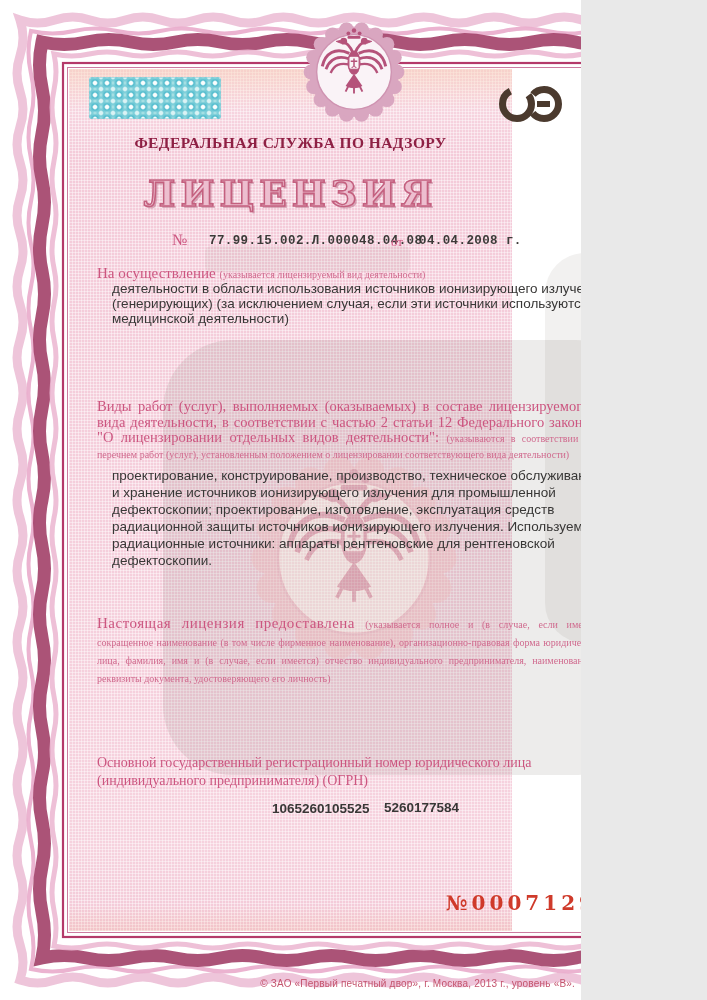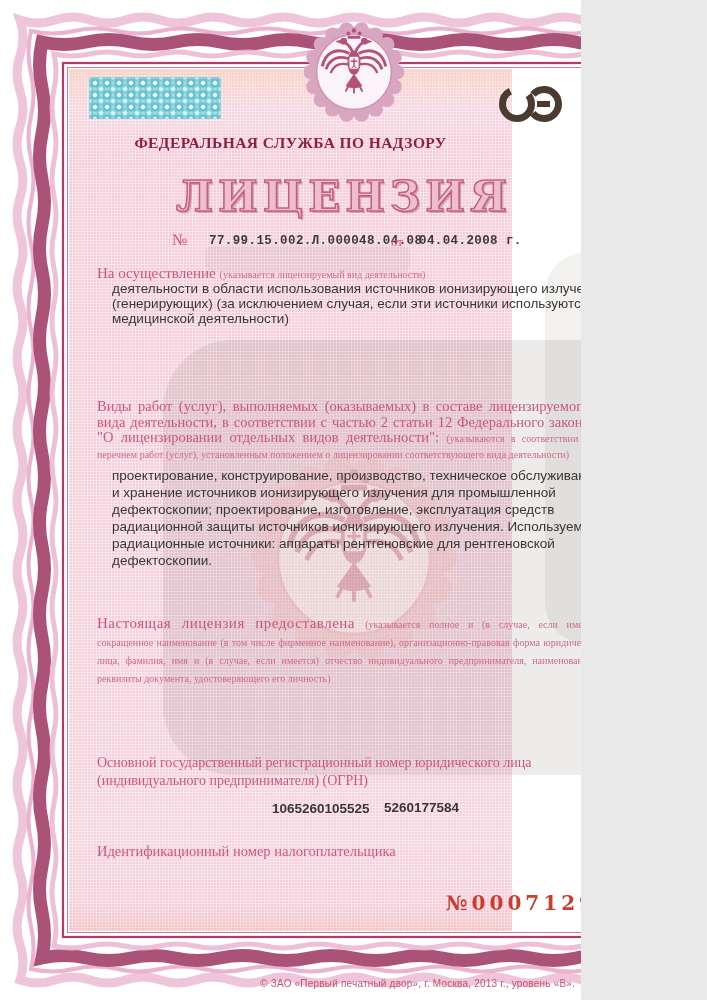--- a/index.html
+++ b/index.html
@@ -33,22 +33,22 @@
     box-shadow:0 0 0 1px rgba(130,200,210,.5) inset;}
   .white-patch{position:absolute;left:591px;top:70px;width:80px;height:64px;border-radius:3px;
     background:rgba(253,250,252,.85);}
   .emblem-top{position:absolute;left:298px;top:16px;width:112px;height:112px;}
   .emblem-ghost{position:absolute;left:240px;top:444px;width:228px;height:228px;opacity:.32;
     filter:sepia(.35) saturate(1.35);}
   .se-mark{position:absolute;left:496px;top:79px;width:74px;height:50px;}
   
   .hdr{position:absolute;left:69px;right:69px;text-align:center;color:#8e2044;
     font-weight:bold;font-size:15.5px;letter-spacing:.4px;}
-  .doc-title{position:absolute;left:69px;right:69px;top:172px;text-align:right;
-    font-family:"DejaVu Serif", serif;font-weight:bold;font-size:42px;letter-spacing:5px;
+  .doc-title{position:absolute;left:69px;right:69px;top:172px;text-align:center;
+    font-family:"DejaVu Serif", serif;font-weight:bold;font-size:36px;letter-spacing:5px;
     color:#edbecf;-webkit-text-stroke:1.6px #c4607f;
     text-shadow:2px 2px 0 rgba(156,56,92,.35), -1px -1px 0 rgba(255,255,255,.85);}
   .pink{color:#cc5680;}
   .form-label{font-size:15px;color:#cc5680;}
   .hint{font-size:10px;line-height:13.5px;color:#d06a8e;}
   .typed{position:absolute;font-family:"Liberation Sans", sans-serif;color:#383736;
     font-size:13.5px;line-height:16.8px;}
   .numrow{position:absolute;font-family:Liberation Mono, monospace;font-weight:bold;
     color:#3b3a38;font-size:12.5px;letter-spacing:.4px;}
   .serial{position:absolute;left:197px;top:891px;width:400px;text-align:right;
@@ -171,20 +171,19 @@
   <div class="typed" style="left:112px;top:467px;width:490px;line-height:17px">проектирование, конструирование, производство, техническое обслуживание и хранение источников ионизирующего излучения для промышленной дефектоскопии; проектирование, изготовление, эксплуатация средств радиационной защиты источников ионизирующего излучения. Используемые радиационные источники: аппараты рентгеновские для рентгеновской дефектоскопии.</div>
 
   <p style="position:absolute;left:97px;top:614px;width:507px;text-align:justify">
     <span class="form-label" style="letter-spacing:.5px">Настоящая лицензия предоставлена</span>
     <span class="hint">(указывается полное и (в случае,  если имеется) сокращенное наименование (в том числе фирменное наименование), организационно-правовая форма юридического лица, фамилия, имя и (в случае, если имеется) отчество индивидуального предпринимателя, наименование и реквизиты документа, удостоверяющего его личность)</span>
   </p>
 
   <p style="position:absolute;left:97px;top:754px;width:497px;font-size:14px;line-height:17.5px;color:#cc5680">Основной государственный регистрационный номер  юридического лица (индивидуального предпринимателя) (ОГРН)</p>
   <div class="typed" style="left:272px;top:801px;font-weight:bold">1065260105525</div>
 
-  <p style="position:absolute;left:97px;top:843px;font-size:14.5px;color:#cc5680">Идентификационный номер налогоплательщика</p>
   <div class="typed" style="left:384px;top:800px;font-weight:bold">5260177584</div>
 
   <div class="serial">№0007129</div>
 
   <div class="copyright">© ЗАО «Первый печатный двор», г. Москва, 2013 г., уровень «В».</div>
 
 </div>
 
 </body></html>

